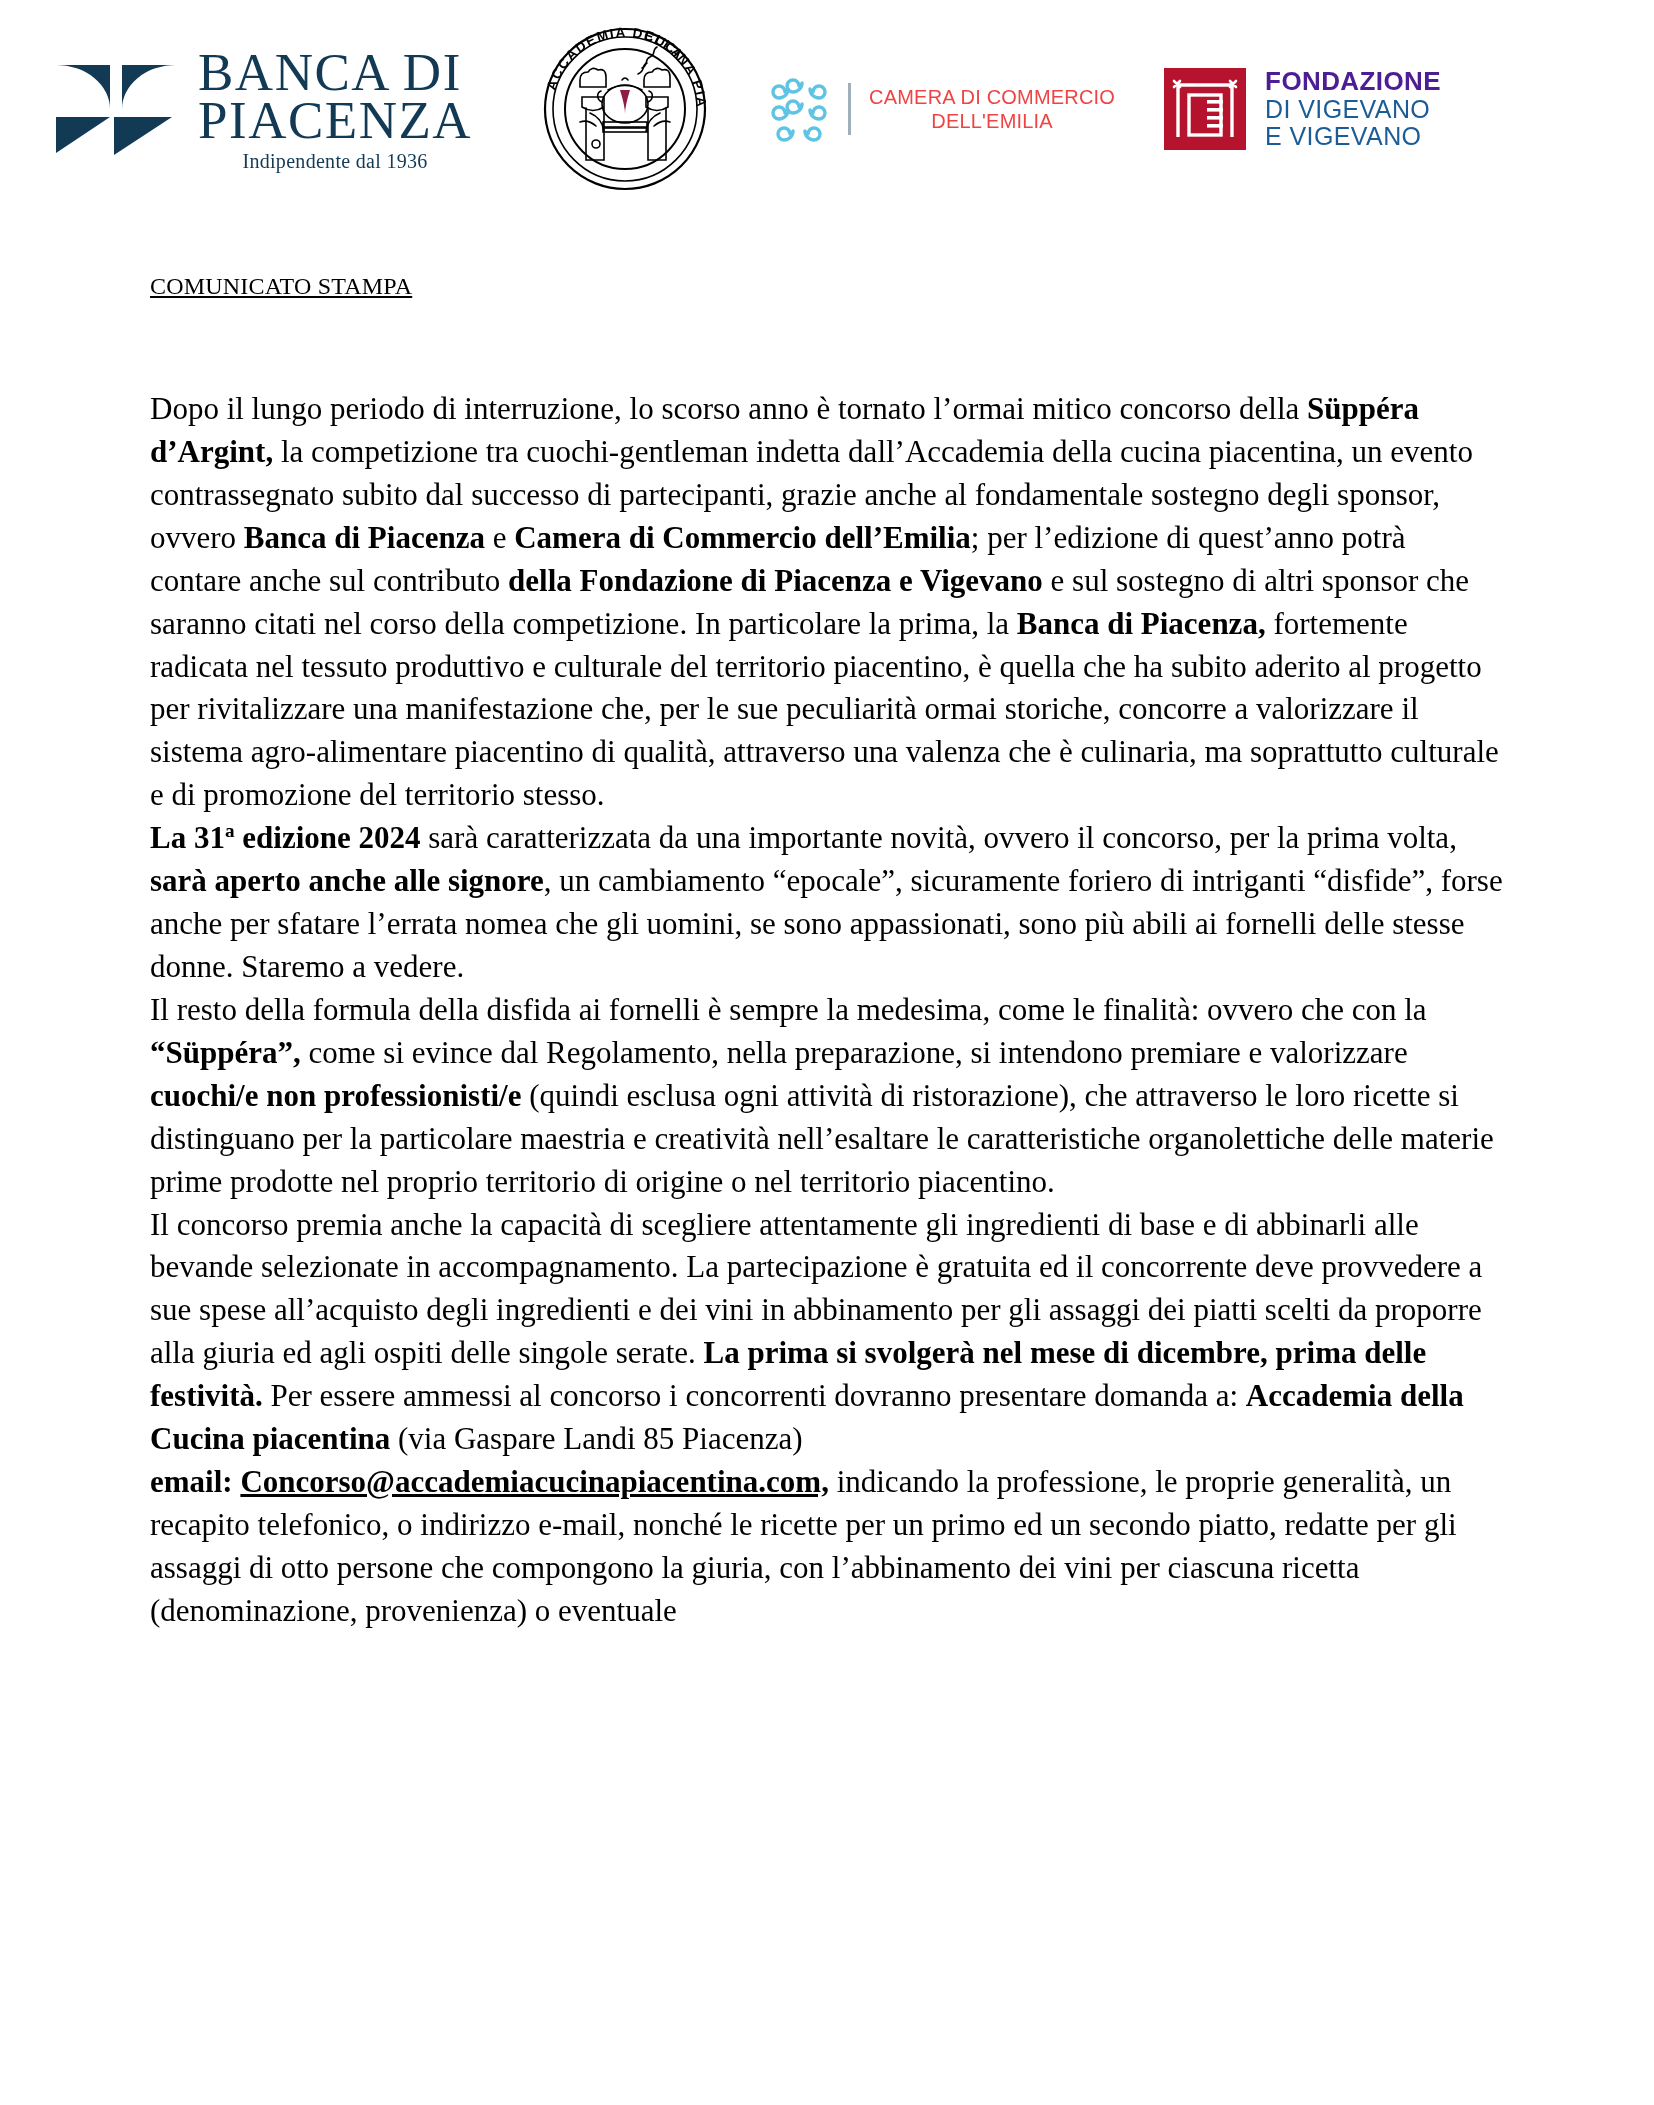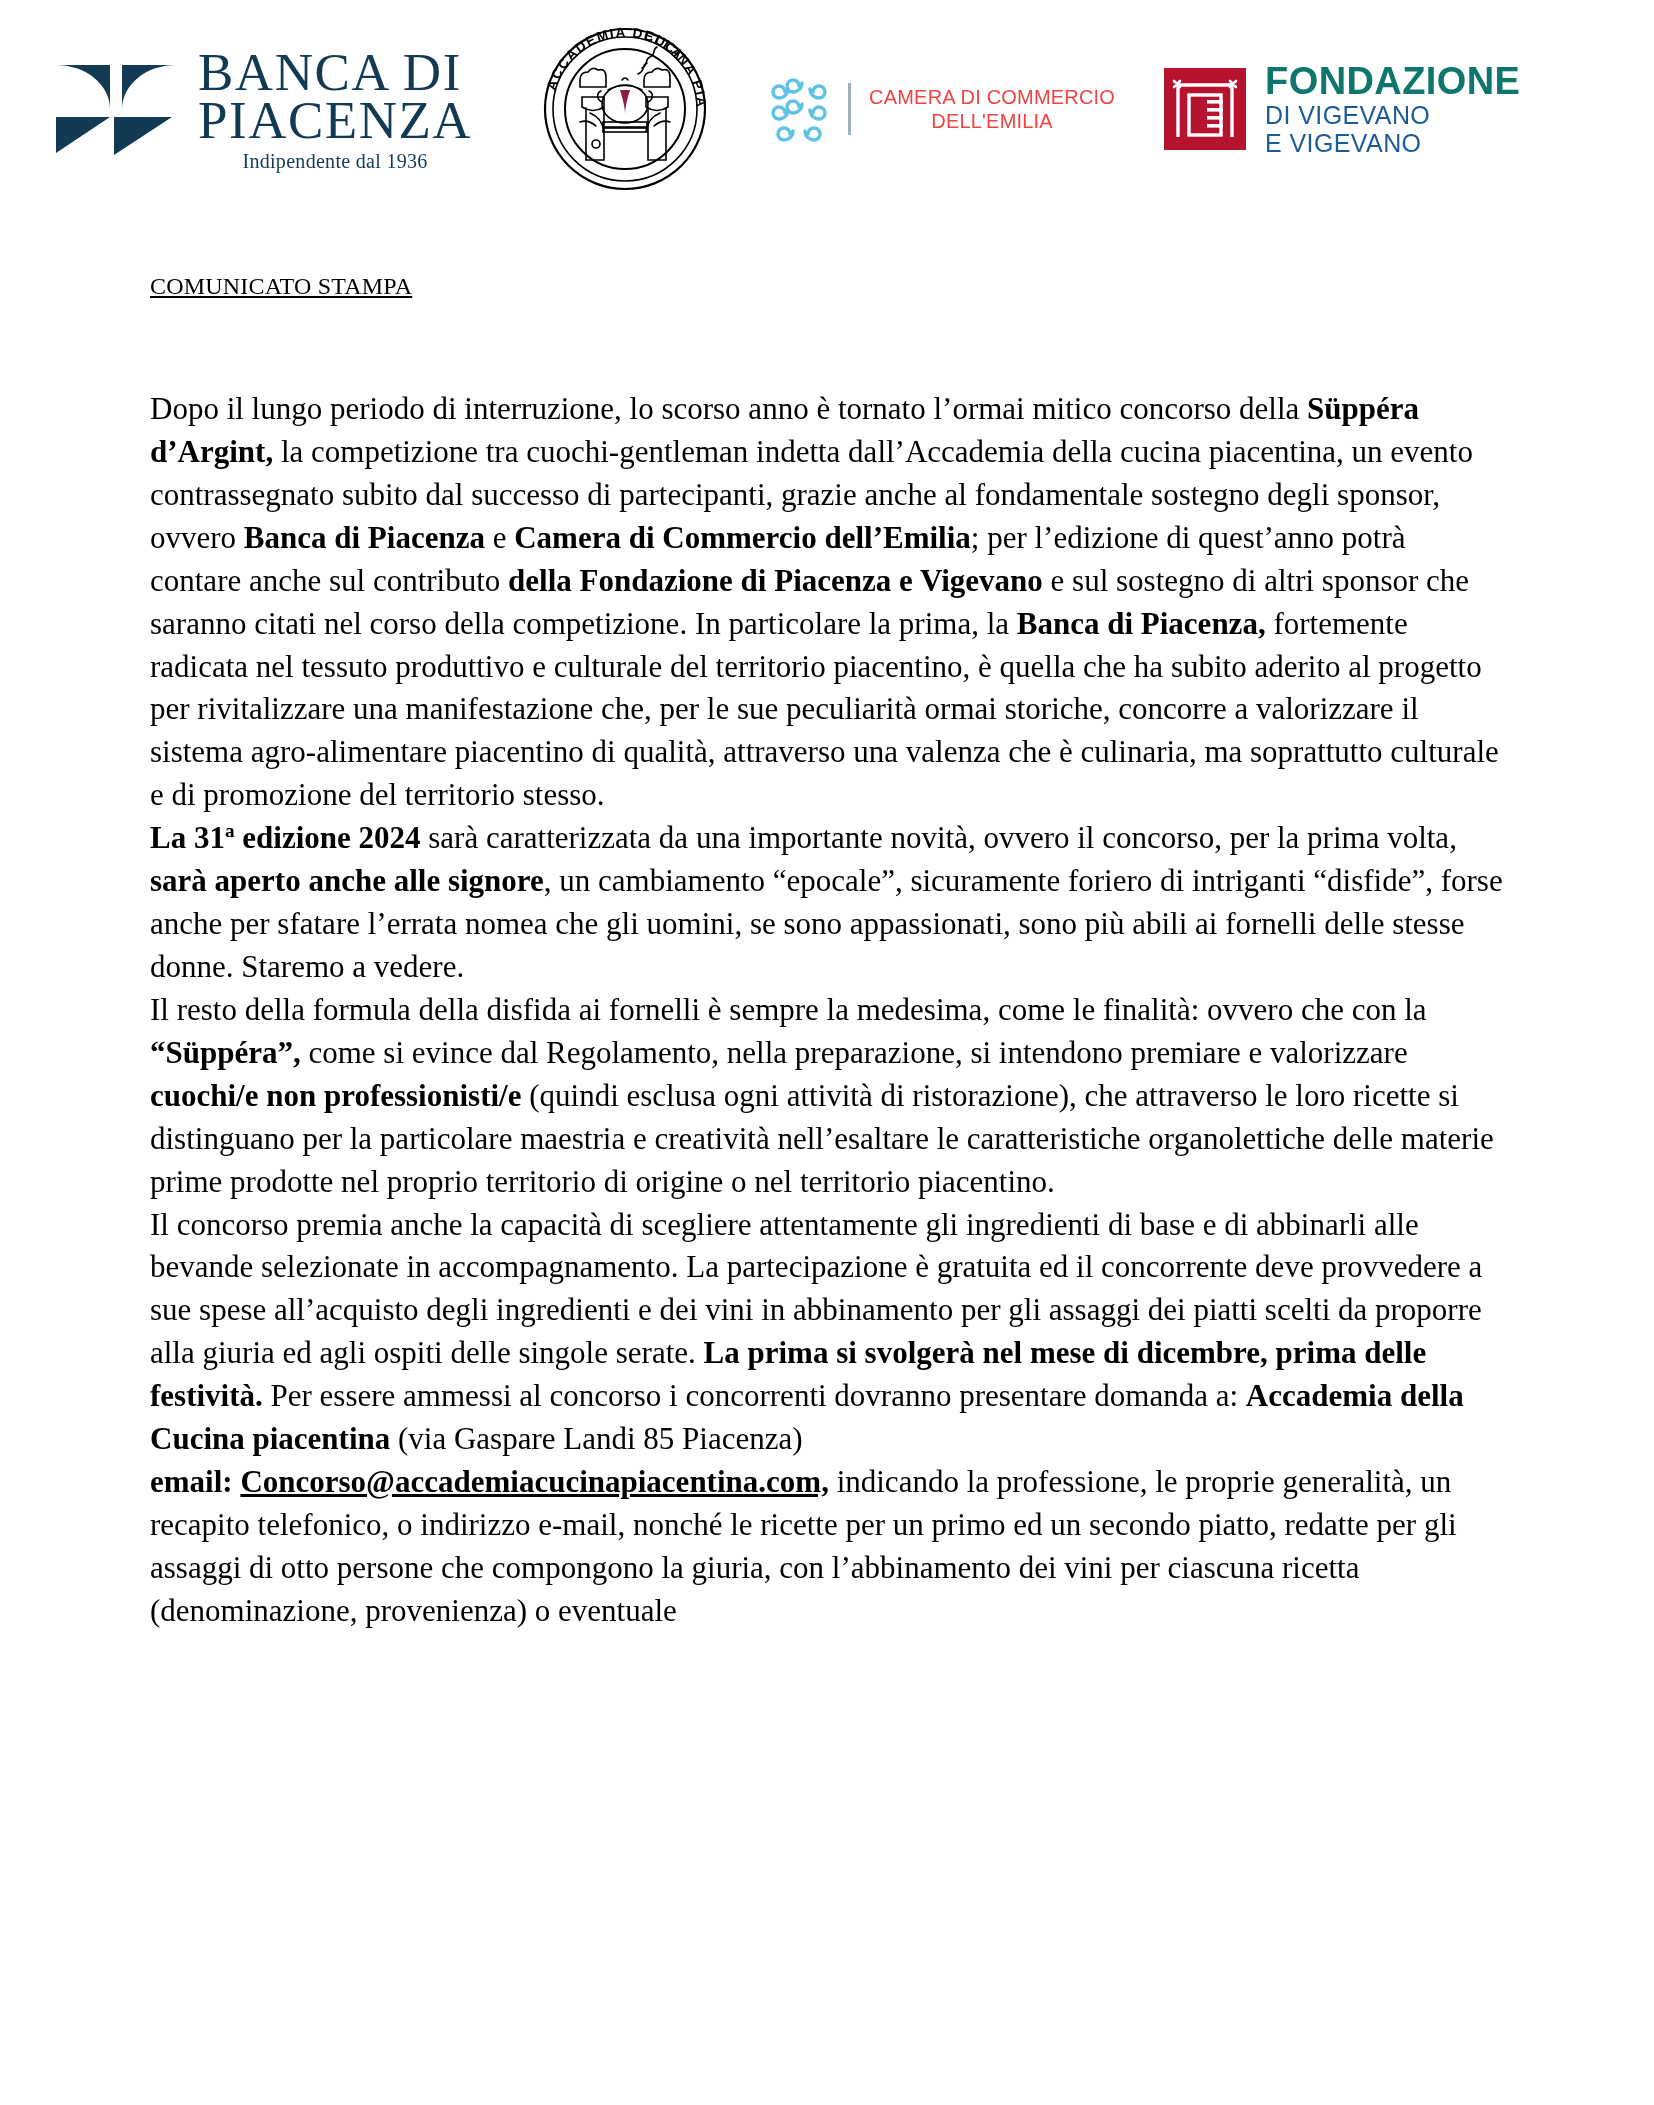--- a/index.html
+++ b/index.html
@@ -103,23 +103,23 @@
   }
   .fond-mark { width: 88px; height: 88px; flex: 0 0 auto; }
   .fond-mark svg { display: block; }
   .fond-words {
     margin-left: 16px;
     font-family: "Liberation Sans", "DejaVu Sans", sans-serif;
     line-height: 1.1;
     white-space: nowrap;
   }
   .fond-l1 {
-    font-size: 38px;
+    font-size: 26px;
     font-weight: bold;
-    color: #0f766e;
+    color: #4c1d95;
     letter-spacing: 0.4px;
   }
   .fond-l2, .fond-l3 {
     font-size: 25px;
     color: #1c5c96;
     letter-spacing: 0.4px;
   }
 
   
   .doc {

